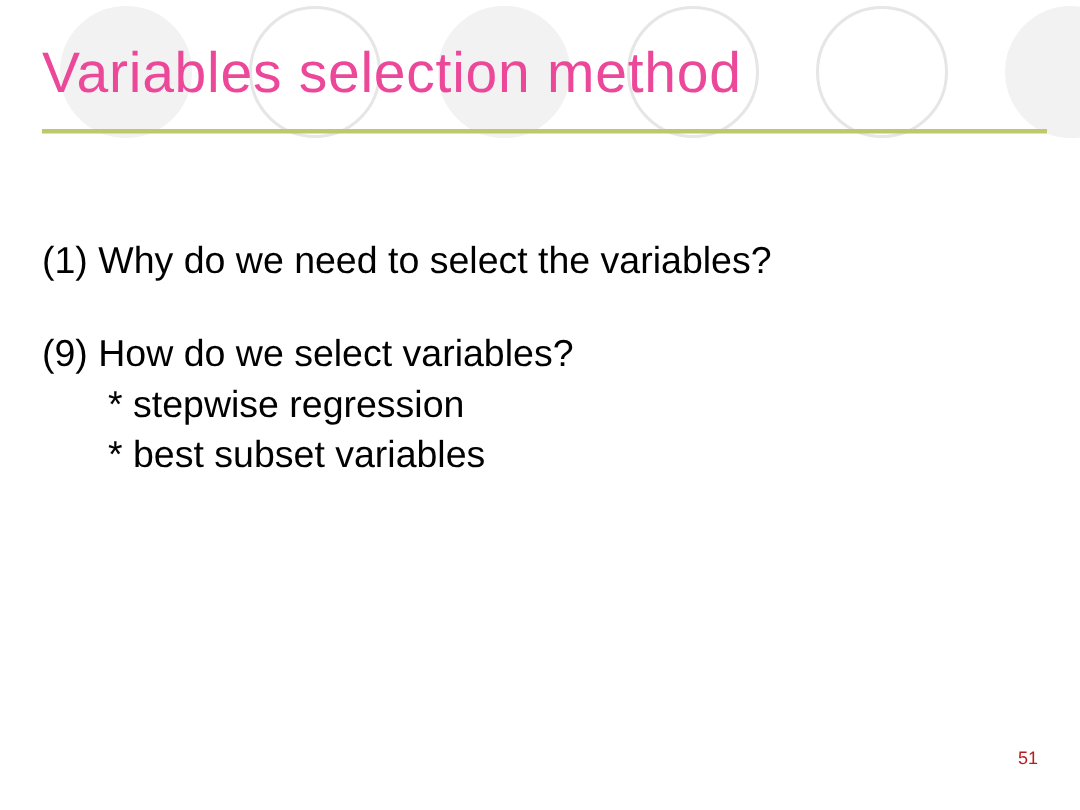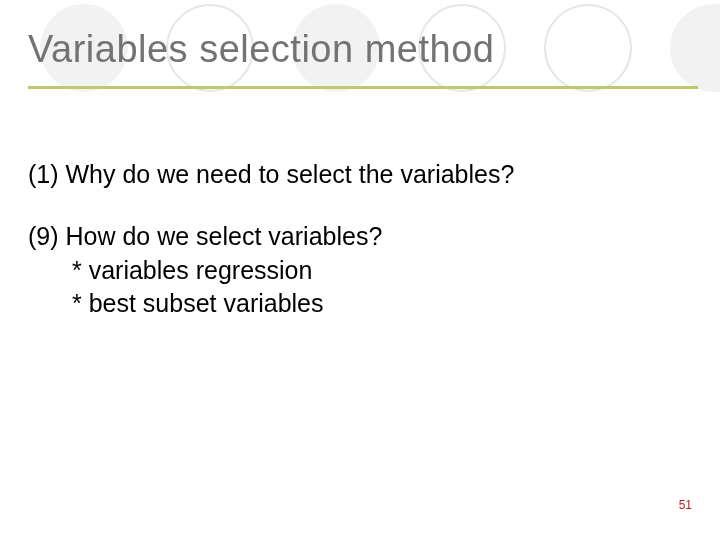--- a/index.html
+++ b/index.html
@@ -25,21 +25,21 @@
   .circle.filled {
     background: #f2f2f2;
     border: 2px solid #f2f2f2;
   }
   .title {
     position: absolute;
     top: 28px;
     left: 28px;
     font-size: 38px;
     font-weight: 400;
-    color: #737373;
+    color: #ec4899;
     letter-spacing: 0.5px;
   }
   .underline {
     position: absolute;
     top: 86px;
     left: 28px;
     right: 22px;
     height: 3px;
     background: #bfc96b;
   }
@@ -74,17 +74,17 @@
   <div class="circle"></div>
   <div class="circle filled"></div>
 </div>
 
 <div class="title">Variables selection method</div>
 <div class="underline"></div>
 
 <div class="content">
   <div class="block">(1) Why do we need to select the variables?</div>
   <div>(9) How do we select variables?</div>
-  <div class="indent">* variables regression</div>
+  <div class="indent">* stepwise regression</div>
   <div class="indent">* best subset variables</div>
 </div>
 
 <div class="pagenum">51</div>
 
 </body></html>

